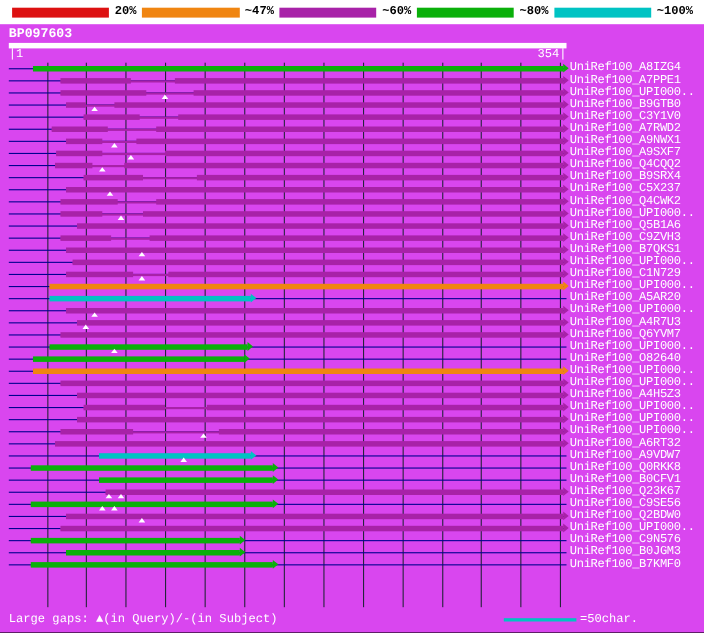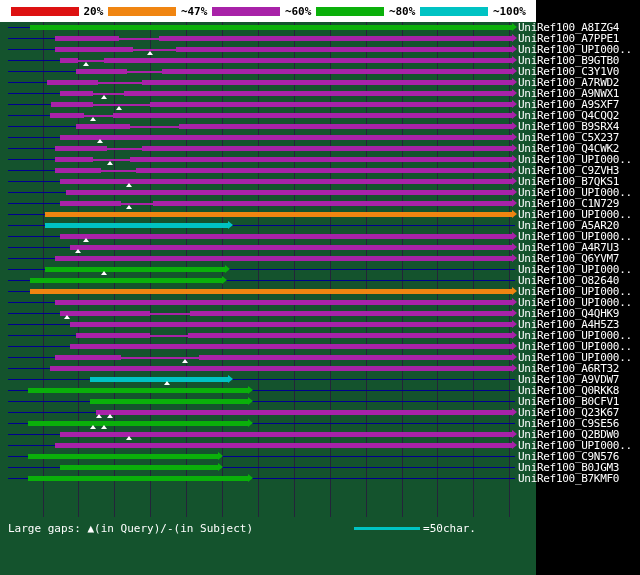--- a/index.html
+++ b/index.html
@@ -1,17 +1,17 @@
 <!DOCTYPE html>
 <html><head>
 <meta charset="utf-8">
 <style>
   html,body{margin:0;padding:0;background:#000;width:640px;height:575px;overflow:hidden;
     font-family:"DejaVu Sans Mono","Liberation Mono",monospace;}
-  .screen{position:relative;width:536px;height:575px;background:#14532d;}
+  .screen{position:relative;width:640px;height:575px;background:#d946ef;font-family:Liberation Mono, monospace;}
   .scale-strip{height:22px;background:#fff;display:flex;align-items:center;padding:0 8px;box-sizing:border-box;}
   .key-box{flex:1 1 0;height:9px;margin:0 3px;}
   .key-label{font-size:11px;font-weight:bold;color:#000;white-space:nowrap;margin:0 2px;}
   .query-name{color:#fff;font-size:12px;font-weight:bold;padding:3px 0 1px 8px;height:13px;line-height:13px;}
   .query-bar{margin-left:8px;width:507px;height:5px;background:#fff;}
   .query-ends{margin-left:8px;width:507px;display:flex;justify-content:space-between;color:#fff;
     font-size:11px;height:13px;line-height:12px;}
   .plot{position:relative;height:495px;}
   .gridline{position:absolute;top:0;bottom:0;width:1px;background:#24243a;}
   .row{position:relative;height:11px;}
@@ -40,20 +40,28 @@
       <div class="key-box" style="background: rgb(240, 133, 17);"></div>
       <span class="key-label">~47%</span>
       <div class="key-box" style="background: rgb(168, 34, 168);"></div>
       <span class="key-label">~60%</span>
       <div class="key-box" style="background: rgb(10, 176, 10);"></div>
       <span class="key-label">~80%</span>
       <div class="key-box" style="background: rgb(0, 195, 195);"></div>
       <span class="key-label">~100%</span>
     </div>
 
+  <div class="query-block">
+    <div class="query-name">BP097603</div>
+    <div class="query-bar"></div>
+    <div class="query-ends">
+      <span>|1</span>
+      <span>354|</span>
+    </div>
+  </div>
 
   <div class="plot" id="plot">
       <div class="gridline" style="left: 42.5px;"></div>
       <div class="gridline" style="left: 78.4px;"></div>
       <div class="gridline" style="left: 114.3px;"></div>
       <div class="gridline" style="left: 150.2px;"></div>
       <div class="gridline" style="left: 186.1px;"></div>
       <div class="gridline" style="left: 222px;"></div>
       <div class="gridline" style="left: 257.9px;"></div>
       <div class="gridline" style="left: 293.8px;"></div>
@@ -167,20 +175,27 @@
         <div class="baseline"></div>
         <div class="bar-thin" style="left: 55.4px; width: 456.7px; background: rgb(168, 34, 168);"></div>
         <div class="bar-thick" style="left: 55.4px; width: 37.3px; background: rgb(168, 34, 168);"></div>
         <div class="bar-thick" style="left: 130.1px; width: 382px; background: rgb(168, 34, 168);"></div>
         <div class="arrow" style="left: 512.1px; border-left-color: rgb(168, 34, 168);"></div>
         <div class="gapmark" style="left: 107px;"></div>
         <span class="row-label">UniRef100_UPI000..</span>
       </div>
       <div class="row">
         <div class="baseline"></div>
+        <div class="bar-thin" style="left: 69.8px; width: 442.4px; background: rgb(168, 34, 168);"></div>
+        <div class="bar-thick" style="left: 69.8px; width: 442.4px; background: rgb(168, 34, 168);"></div>
+        <div class="arrow" style="left: 512.1px; border-left-color: rgb(168, 34, 168);"></div>
+        <span class="row-label">UniRef100_Q5B1A6</span>
+      </div>
+      <div class="row">
+        <div class="baseline"></div>
         <div class="bar-thin" style="left: 55.4px; width: 456.7px; background: rgb(168, 34, 168);"></div>
         <div class="bar-thick" style="left: 55.4px; width: 46px; background: rgb(168, 34, 168);"></div>
         <div class="bar-thick" style="left: 135.8px; width: 376.3px; background: rgb(168, 34, 168);"></div>
         <div class="arrow" style="left: 512.1px; border-left-color: rgb(168, 34, 168);"></div>
         <span class="row-label">UniRef100_C9ZVH3</span>
       </div>
       <div class="row">
         <div class="baseline"></div>
         <div class="bar-thin" style="left: 59.7px; width: 452.4px; background: rgb(168, 34, 168);"></div>
         <div class="bar-thick" style="left: 59.7px; width: 452.4px; background: rgb(168, 34, 168);"></div>
@@ -262,29 +277,20 @@
         <div class="bar-thick" style="left: 29.5px; width: 482.6px; background: rgb(240, 133, 17);"></div>
         <div class="arrow" style="left: 512.1px; border-left-color: rgb(240, 133, 17);"></div>
         <span class="row-label">UniRef100_UPI000..</span>
       </div>
       <div class="row">
         <div class="baseline"></div>
         <div class="bar-thin" style="left: 55.4px; width: 456.7px; background: rgb(168, 34, 168);"></div>
         <div class="bar-thick" style="left: 55.4px; width: 456.7px; background: rgb(168, 34, 168);"></div>
         <div class="arrow" style="left: 512.1px; border-left-color: rgb(168, 34, 168);"></div>
         <span class="row-label">UniRef100_UPI000..</span>
-      </div>
-      <div class="row">
-        <div class="baseline"></div>
-        <div class="bar-thin" style="left: 59.7px; width: 452.4px; background: rgb(168, 34, 168);"></div>
-        <div class="bar-thick" style="left: 59.7px; width: 90.5px; background: rgb(168, 34, 168);"></div>
-        <div class="bar-thick" style="left: 190.4px; width: 321.7px; background: rgb(168, 34, 168);"></div>
-        <div class="arrow" style="left: 512.1px; border-left-color: rgb(168, 34, 168);"></div>
-        <div class="gapmark" style="left: 63.9px;"></div>
-        <span class="row-label">UniRef100_Q4QHK9</span>
       </div>
       <div class="row">
         <div class="baseline"></div>
         <div class="bar-thin" style="left: 69.8px; width: 442.4px; background: rgb(168, 34, 168);"></div>
         <div class="bar-thick" style="left: 69.8px; width: 442.4px; background: rgb(168, 34, 168);"></div>
         <div class="arrow" style="left: 512.1px; border-left-color: rgb(168, 34, 168);"></div>
         <span class="row-label">UniRef100_A4H5Z3</span>
       </div>
       <div class="row">
         <div class="baseline"></div>

